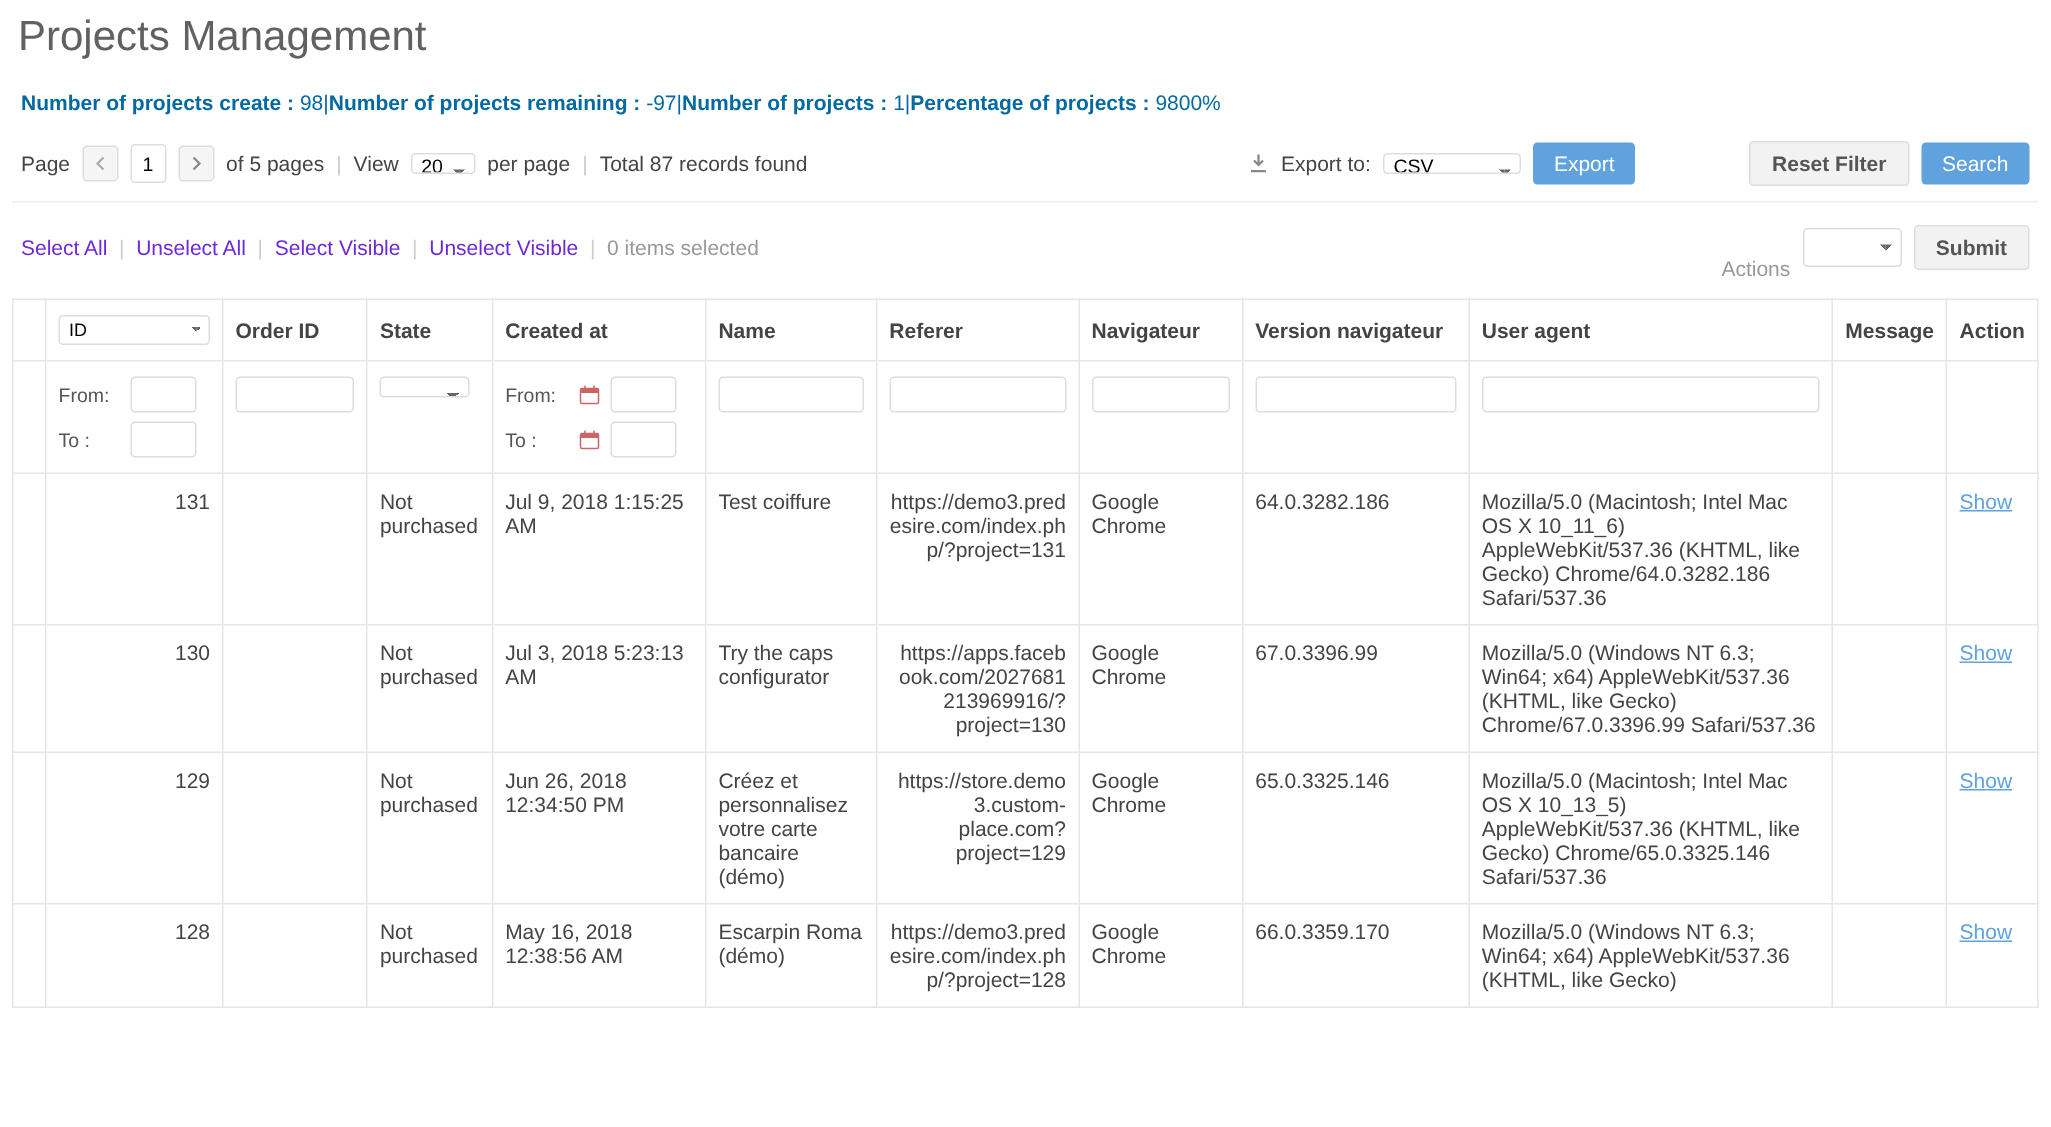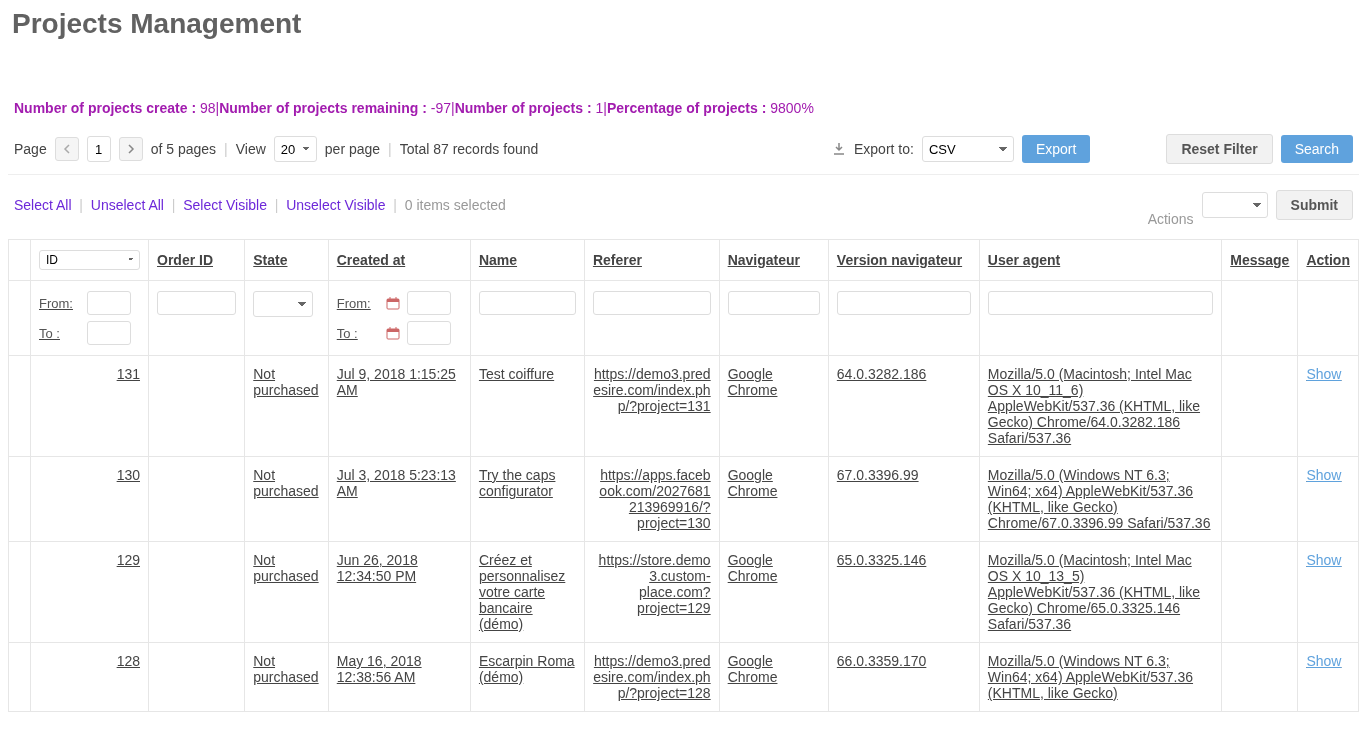--- a/index.html
+++ b/index.html
@@ -5,29 +5,28 @@
 * { box-sizing: border-box; margin: 0; padding: 0; }
 body {
   font-family: -apple-system, BlinkMacSystemFont, "Segoe UI", Helvetica, Arial, sans-serif;
   font-size: 13px;
   color: #444;
   background: #fff;
   padding: 0 8px;
 }
 .page-title {
   font-size: 28px;
-  font-weight: 700;
+  font-weight: 400;
   color: #616161;
   padding: 8px 4px 12px;
 }
 .stats-bar {
   font-size: 14px;
-  color: #a21caf;
+  color: #0369a1;
   padding: 8px 6px;
-  margin-top: 40px;
 }
 .stats-bar b { font-weight: 700; }
 .toolbar {
   display: flex;
   align-items: center;
   justify-content: space-between;
   padding: 10px 6px;
   border-bottom: 1px solid #eee;
   font-size: 14px;
   color: #444;
@@ -46,21 +45,21 @@
   cursor: pointer;
 }
 .page-input {
   width: 24px; height: 26px;
   border: 1px solid #ddd;
   border-radius: 3px;
   text-align: center;
   font-size: 13px;
 }
 .select {
-  height: 26px;
+  height: 14px;
   border: 1px solid #ddd;
   border-radius: 3px;
   background: #fff;
   padding: 0 20px 0 6px;
   font-size: 13px;
   appearance: none;
   -webkit-appearance: none;
   background-image: linear-gradient(45deg, transparent 50%, #666 50%), linear-gradient(-45deg, transparent 50%, #666 50%);
   background-position: right 10px top 10px, right 6px top 10px;
   background-size: 4px 4px, 4px 4px;
@@ -99,21 +98,20 @@
   font-size: 14px;
 }
 .selection-bar a { color: #6d28d9; text-decoration: none; cursor: pointer; }
 .selection-bar .muted { color: #999; margin-top: 28px; }
 .actions-select { width: 66px; height: 26px; }
 table.grid {
   width: 100%;
   border-collapse: collapse;
   font-size: 14px;
   color: #444;
-  text-decoration: underline;
 }
 table.grid th {
   text-align: left;
   font-weight: 600;
   padding: 10px 8px;
   border: 1px solid #e6e6e6;
   background: #fff;
   white-space: nowrap;
 }
 table.grid td {

